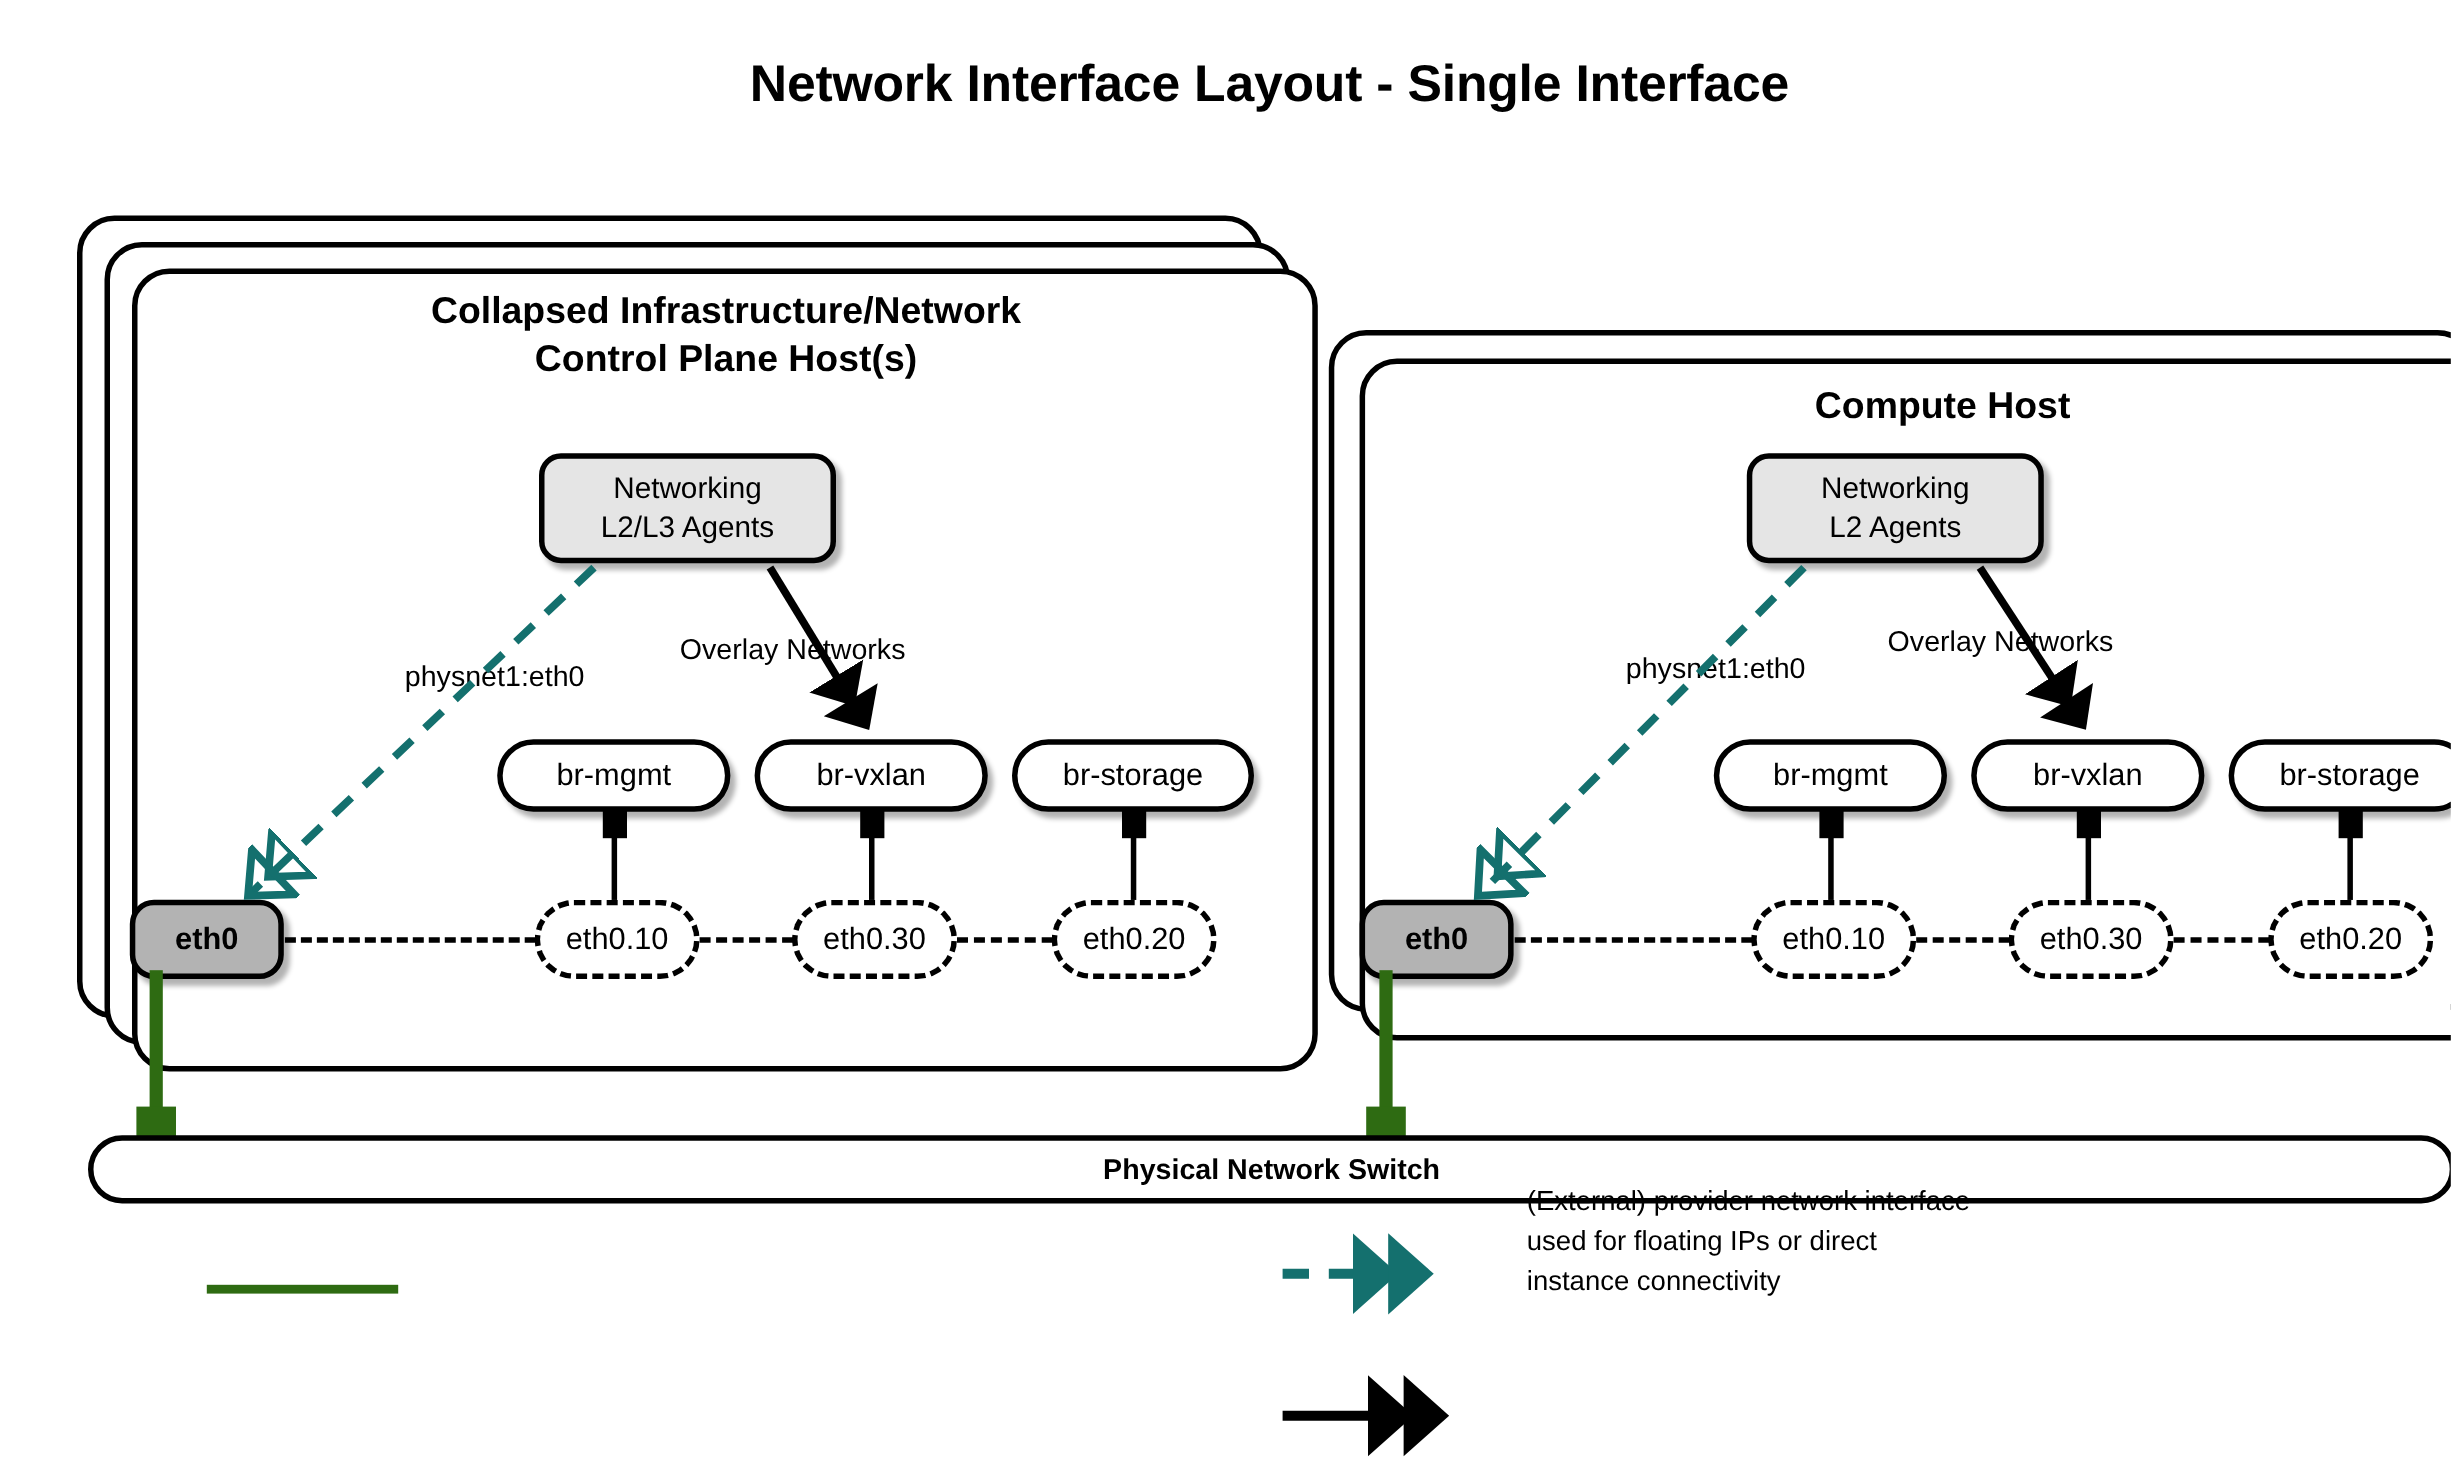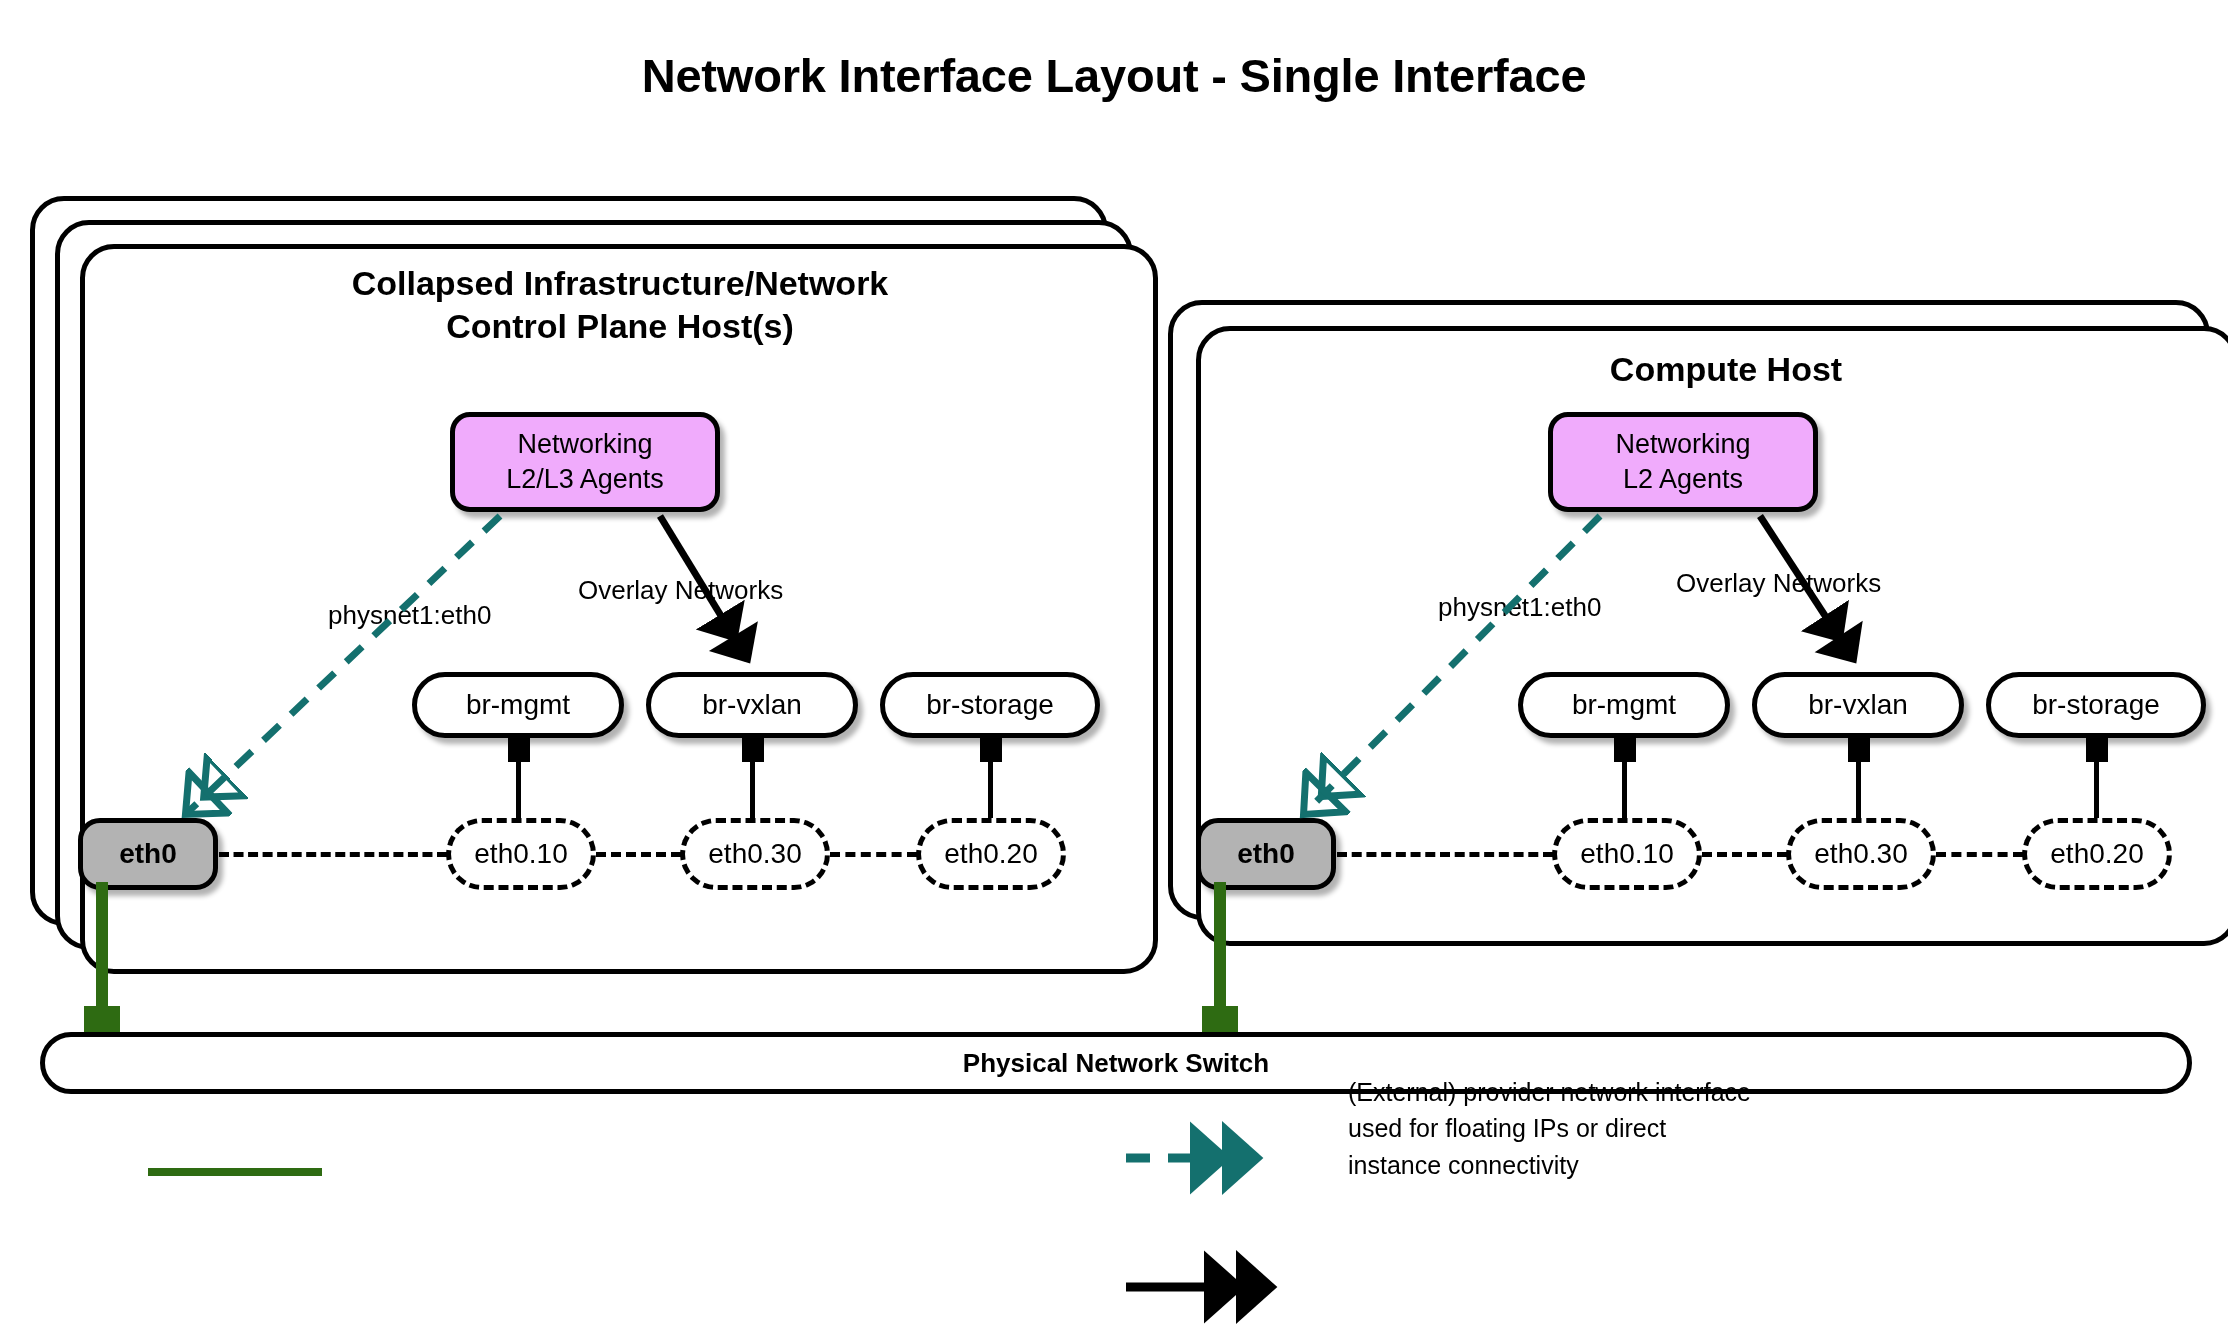--- a/index.html
+++ b/index.html
@@ -2,21 +2,21 @@
 <html><head>
 <meta charset="utf-8">
 <style>
   * { box-sizing: border-box; margin: 0; padding: 0; }
   html, body {
     width: 2228px; height: 1340px;
     background: #ffffff;
     font-family: "Liberation Sans", sans-serif;
     overflow: hidden;
   }
-  #stage { position: relative; width: 2146px; height: 1340px; }
+  #stage { position: relative; width: 2146px; height: 1340px; margin-left: 40px; }
 
   #diagram-title {
     position: absolute;
     top: 48px; left: 0; width: 2228px;
     text-align: center;
     font-size: 47px;
     font-weight: bold;
     color: #000000;
     letter-spacing: -0.2px;
   }
@@ -41,21 +41,21 @@
     font-size: 34px;
     font-weight: bold;
     color: #000000;
     line-height: 1.26;
     white-space: pre-line;
   }
 
   
   .agent-box {
     position: absolute;
-    background: #f0abfc;
+    background: #e5e5e5;
     border: 5px solid #000000;
     border-radius: 20px;
     display: flex;
     align-items: center;
     justify-content: center;
     text-align: center;
     font-size: 27px;
     color: #000000;
     line-height: 1.3;
     white-space: pre-line;

